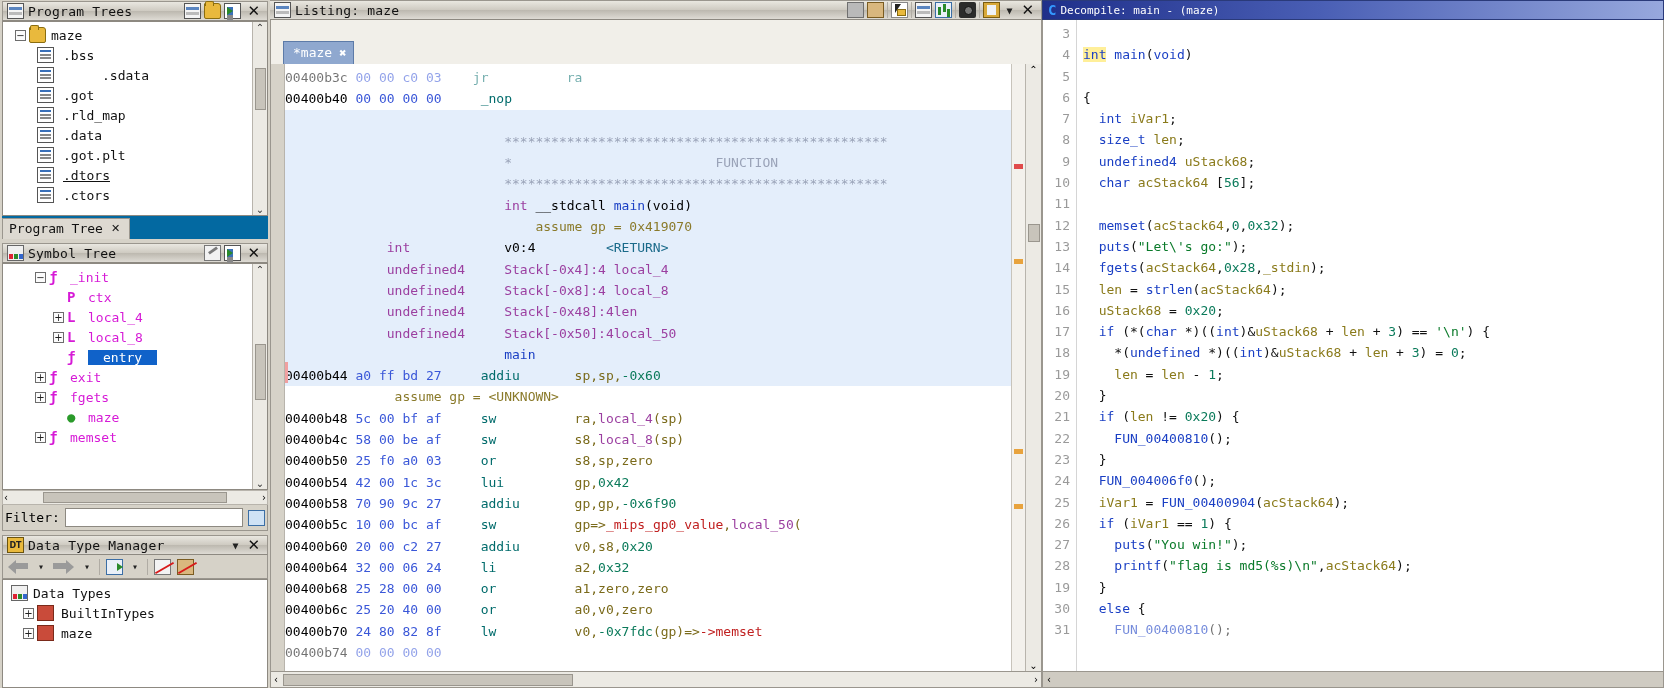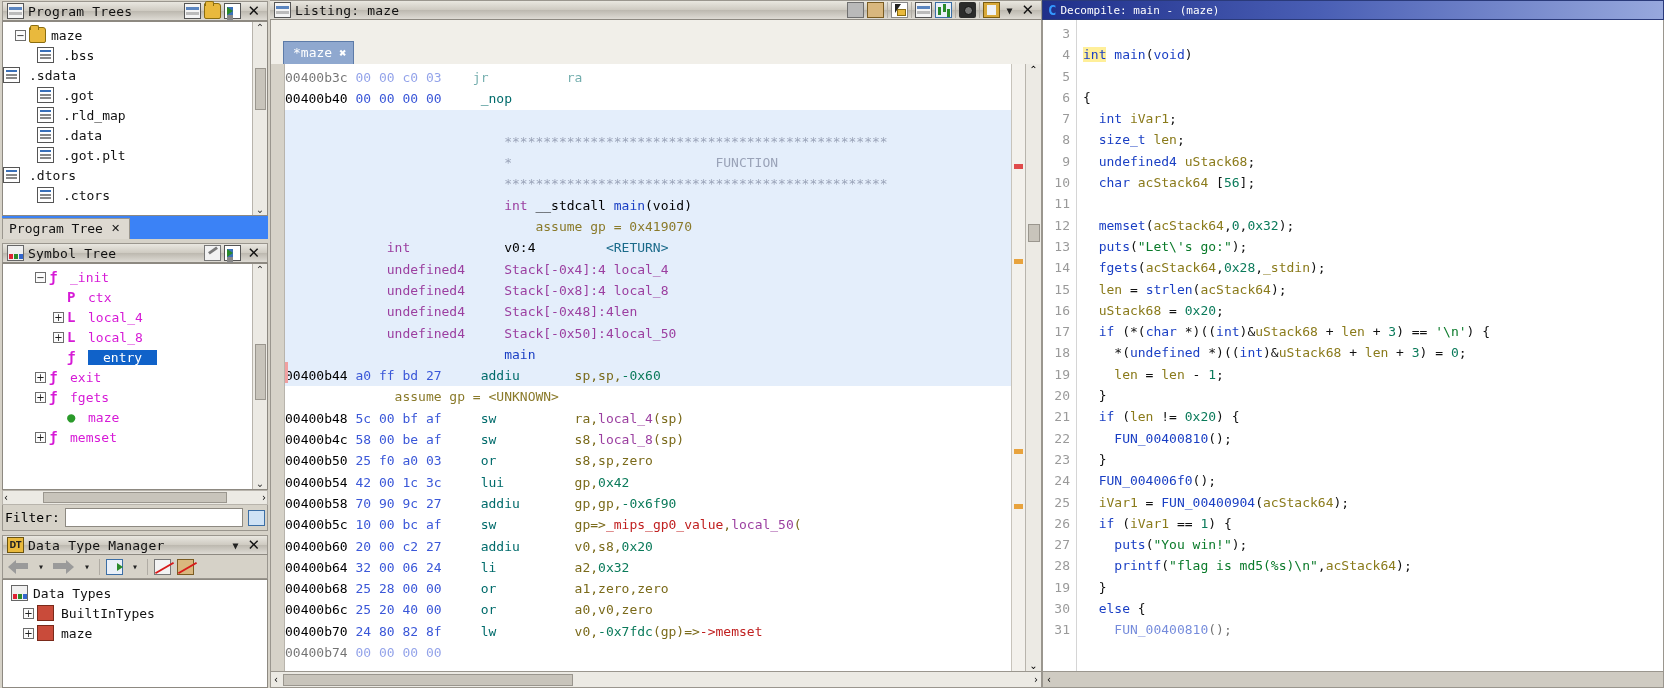--- a/index.html
+++ b/index.html
@@ -49,21 +49,21 @@
   .ic.sym::after{content:"";position:absolute;left:1px;bottom:1px;width:4px;height:5px;background:#d23;box-shadow:5px 0 0 #2a8a2a,10px 0 0 #36c;}
   .ic.dtm { background:#e9b93d; border:1px solid #6b5410; color:#222; font-size:8px; font-weight:bold;
             font-family:"DejaVu Sans",sans-serif; text-align:center; line-height:15px;}
   .ic.pencil { background:#f2f2f2; border:1px solid #777;}
   .ic.pencil::after{content:"";position:absolute;left:3px;top:3px;width:10px;height:3px;background:#7a7a7a;transform:rotate(-35deg);}
   .strike::after{content:"";position:absolute;left:-1px;top:50%;width:21px;height:2px;background:#d81a1a;transform:rotate(-30deg);}
 
   
   #left { width: 270px; height: 688px; display: flex; flex-direction: column;
           background:#d6d2c8; padding: 1px 2px 0 2px; }
-  .sect { background:#3b82f6; }
+  .sect { background:#0369a1; }
   .treebox { background:#fff; border:1px solid #8d8981; flex:1; overflow:hidden; position:relative; display:flex;}
   .treelist { flex:1; overflow:hidden; padding:3px 0 0 0; }
   .trow { display:flex; align-items:center; height:20px; white-space:nowrap; font-family:"DejaVu Sans Mono",monospace; font-size:13px; color:#111;}
   .trow .tg { width:11px; height:11px; border:1px solid #6d6d6d; background:#fbfbfb; margin-right:3px;
               font-size:10px; line-height:9px; text-align:center; color:#222; flex:none; font-family:"DejaVu Sans",sans-serif;}
   .vsb { width:15px; background:#eceae4; border-left:1px solid #b8b4ac; display:flex; flex-direction:column; justify-content:space-between; align-items:center;}
   .vsb .ar { font-size:10px; color:#333; font-family:"DejaVu Sans",sans-serif;}
   .vsb .thumb { width:11px; background:#c8c4bb; border:1px solid #9a968e; flex:0 0 auto;}
   .hsb { height:15px; background:#eceae4; border:1px solid #b8b4ac; display:flex; align-items:center; justify-content:space-between; padding:0 1px;}
   .hsb .thumb { height:11px; background:#c8c4bb; border:1px solid #9a968e;}
@@ -146,41 +146,41 @@
           <div class="trow" style="padding-left:12px">
             <span class="tg">−</span>
             <span class="ic folder" style="margin-right:5px"></span>
             <span>maze</span>
           </div>
           <div id="pt-nodes">
               <div class="trow" style="padding-left: 34px;">
                 <span class="ic doc" style="margin-right: 9px;"></span>
                 <span>.bss</span>
               </div>
-              <div class="trow" style="">
+              <div class="trow" style="padding-left: 34px; gap: 39px;">
                 <span class="ic doc" style="margin-right: 9px;"></span>
                 <span>.sdata</span>
               </div>
               <div class="trow" style="padding-left: 34px;">
                 <span class="ic doc" style="margin-right: 9px;"></span>
                 <span>.got</span>
               </div>
               <div class="trow" style="padding-left: 34px; text-align: right;">
                 <span class="ic doc" style="margin-right: 9px;"></span>
                 <span>.rld_map</span>
               </div>
               <div class="trow" style="padding-left: 34px;">
                 <span class="ic doc" style="margin-right: 9px;"></span>
                 <span>.data</span>
               </div>
               <div class="trow" style="padding-left: 34px;">
                 <span class="ic doc" style="margin-right: 9px;"></span>
                 <span>.got.plt</span>
               </div>
-              <div class="trow" style="">
+              <div class="trow" style="padding-left: 34px; text-decoration: underline;">
                 <span class="ic doc" style="margin-right: 9px;"></span>
                 <span>.dtors</span>
               </div>
               <div class="trow" style="padding-left: 34px;">
                 <span class="ic doc" style="margin-right: 9px;"></span>
                 <span>.ctors</span>
               </div>
             </div>
         </div>
         <div class="vsb">

